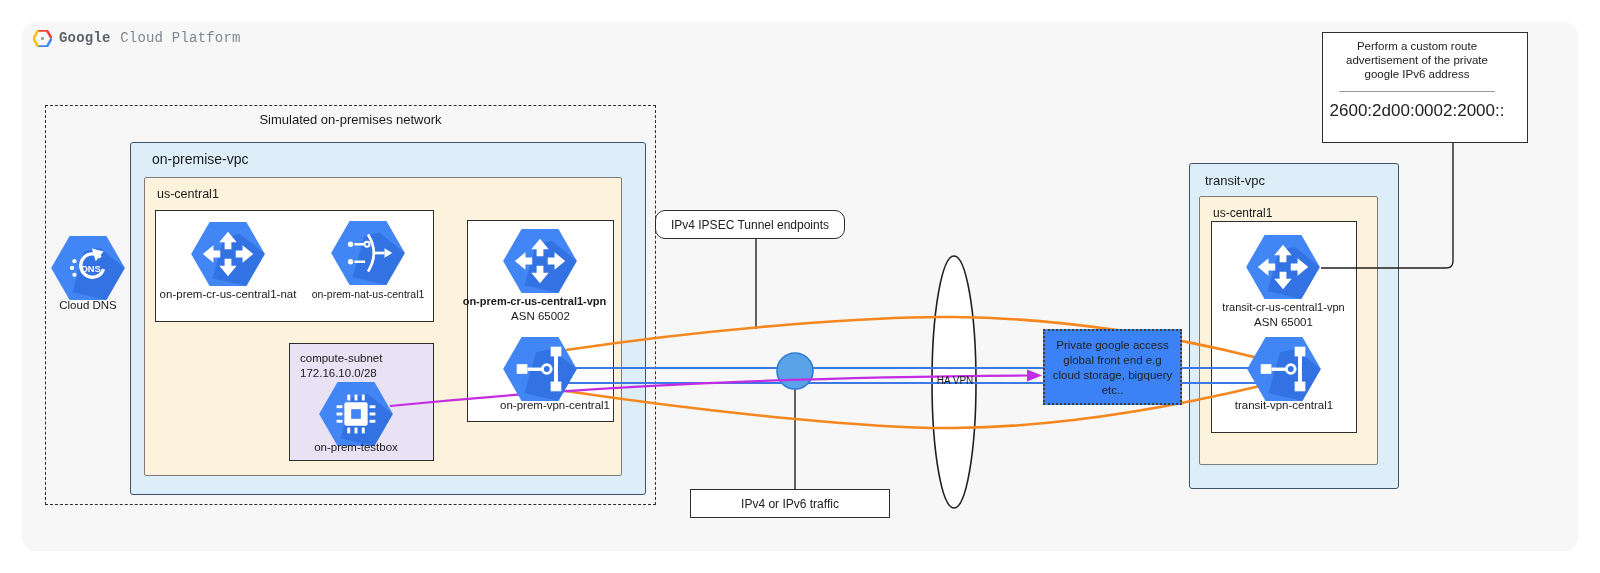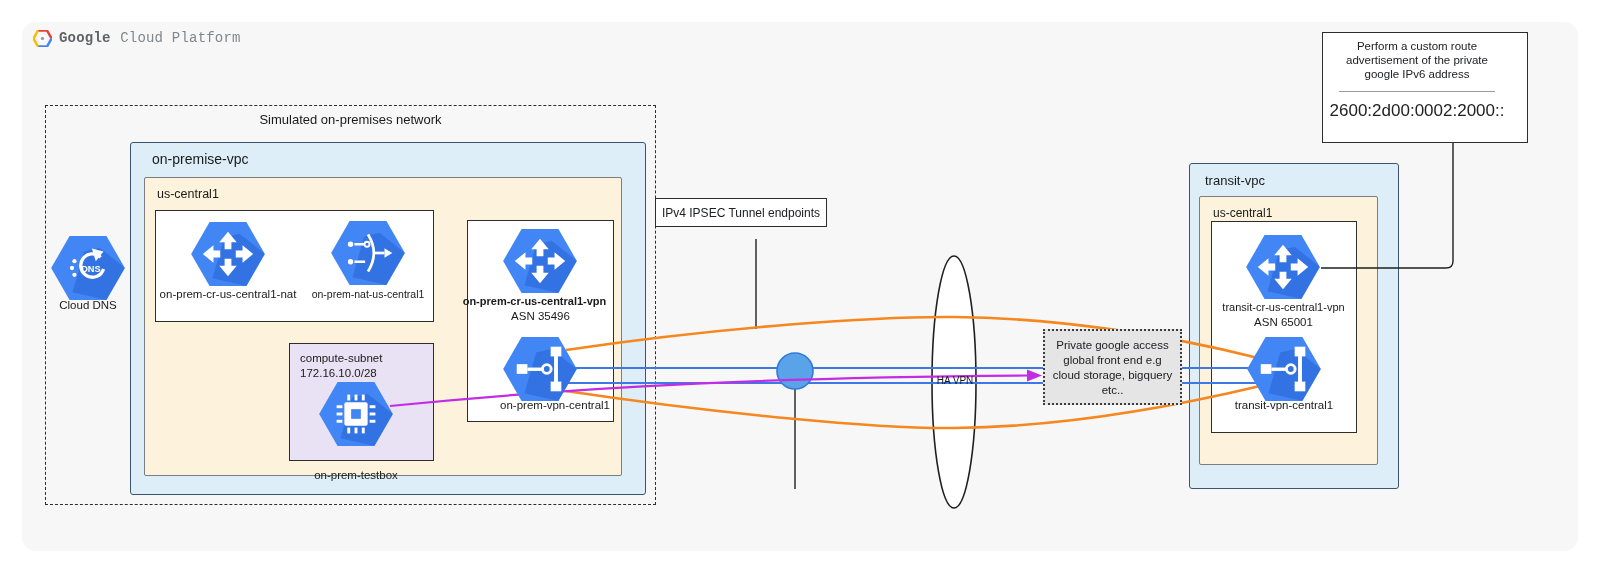--- a/index.html
+++ b/index.html
@@ -10,21 +10,21 @@
             background:#f7f7f8; border-radius:14px; }
   .logo { position:absolute; left:33px; top:29px; display:flex; align-items:center; gap:7px;font-family:Liberation Mono, monospace; }
   .logo .brand   { font-size:14px; color:#5f6368; font-weight:bold; letter-spacing:.2px; }
   .logo .product { font-size:14px; color:#80868b; letter-spacing:.2px; }
 
   .box { position:absolute; border:1.5px solid #2d2d2d; background:#ffffff; }
   .bg-blue   { background:#ddeef9; border-color:#3d556b; border-radius:3px; }
   .bg-cream  { background:#fdf3dc; border-color:#7d7d7d; border-width:1px; border-radius:2px; }
   .bg-purple { background:#e9e2f4; }
   .dashedbox { border:1.6px dashed #2d2d2d; background:transparent; }
-  .dottedbox { border:2px dotted #3c3c3c; background:#e5e5e5; }
+  .dottedbox { border:2px dotted #3c3c3c; background:#3b82f6; }
 
   .ttl { position:absolute; font-size:13px; color:#1a1a1a; white-space:nowrap; }
   .lbl { position:absolute; font-size:11.5px; text-align:center; color:#1a1a1a; line-height:14px; }
   .small { font-size:10.5px; }
   .centerbox { display:flex; align-items:center; justify-content:center; text-align:center; font-size:12px; }
 
   .overlay { position:absolute; left:0; top:0; width:1600px; height:573px; pointer-events:none; }
   .icon { position:absolute; width:74px; height:64px; }
 
   .callout { padding:6px 22px 0 6px; font-size:11.5px; text-align:center; line-height:14px; }
@@ -161,50 +161,53 @@
       <use href="#glyph-nat"></use>
     </svg>
   <div class="lbl small" style="left:298px; top:287px; width:140px;">on-prem-nat-us-central1</div>
 
   <div class="lbl" style="left:300px; top:351px; text-align:right;">compute-subnet</div>
   <div class="lbl" style="left:300px; top:366px; text-align:center;">172.16.10.0/28</div>
   <svg class="icon" viewBox="0 0 76 66" style="left:319px; top:382px;">
       <use href="#hexbase"></use>
       <use href="#glyph-compute"></use>
     </svg>
-  <div class="lbl" style="left:296px; top:440px; width:120px;margin-top:28px;">on-prem-testbox</div>
+  <div class="lbl" style="left:296px; top:440px; width:120px;">on-prem-testbox</div>
 
   <svg class="icon" viewBox="0 0 76 66" style="left:503px; top:229px;">
       <use href="#hexbase"></use>
       <use href="#glyph-router"></use>
     </svg>
   <div class="lbl" style="left:457px; top:294px; width:155px; font-size:11px;font-weight:bold;">on-prem-cr-us-central1-vpn</div>
-  <div class="lbl" style="left:463px; top:309px; width:155px;">ASN 35496</div>
+  <div class="lbl" style="left:463px; top:309px; width:155px;">ASN 65002</div>
   <svg class="icon" viewBox="0 0 76 66" style="left:503px; top:337px;">
       <use href="#hexbase"></use>
       <use href="#glyph-vpn"></use>
     </svg>
   <div class="lbl" style="left:470px; top:398px; width:140px;text-align:right;">on-prem-vpn-central1</div>
 
   <svg class="icon" viewBox="0 0 76 66" style="left:1246px; top:235px;">
       <use href="#hexbase"></use>
       <use href="#glyph-router"></use>
     </svg>
   <div class="lbl" style="left:1206px; top:300px; width:155px; font-size:11px;">transit-cr-us-central1-vpn</div>
   <div class="lbl" style="left:1206px; top:315px; width:155px;">ASN 65001</div>
   <svg class="icon" viewBox="0 0 76 66" style="left:1247px; top:337px;">
       <use href="#hexbase"></use>
       <use href="#glyph-vpn"></use>
     </svg>
   <div class="lbl" style="left:1214px; top:398px; width:140px;">transit-vpn-central1</div>
 
-  <div class="box centerbox" style="left:655px; top:198px; width:172px; height:29px;">
+  <div class="box centerbox" style="left:655px; top:210px; width:190px; height:29px;border-radius:10px;">
     <span>IPv4 IPSEC Tunnel endpoints</span>
   </div>
 
+  <div class="box centerbox" style="left:690px; top:489px; width:200px; height:29px;">
+    <span>IPv4 or IPv6 traffic</span>
+  </div>
 
   <div class="lbl" style="left:925px; top:374px; width:60px; font-size:10px;">HA VPN</div>
 
   <div class="box dottedbox pga" style="left:1043px; top:329px; width:139px; height:76px;">
     <span>Private google access global front end e.g cloud storage, bigquery etc..</span>
   </div>
 
   <div class="box callout" style="left:1322px; top:32px; width:206px; height:111px;">
     <div>Perform a custom route advertisement of the private google IPv6 address</div>
     <div class="divider"></div>

